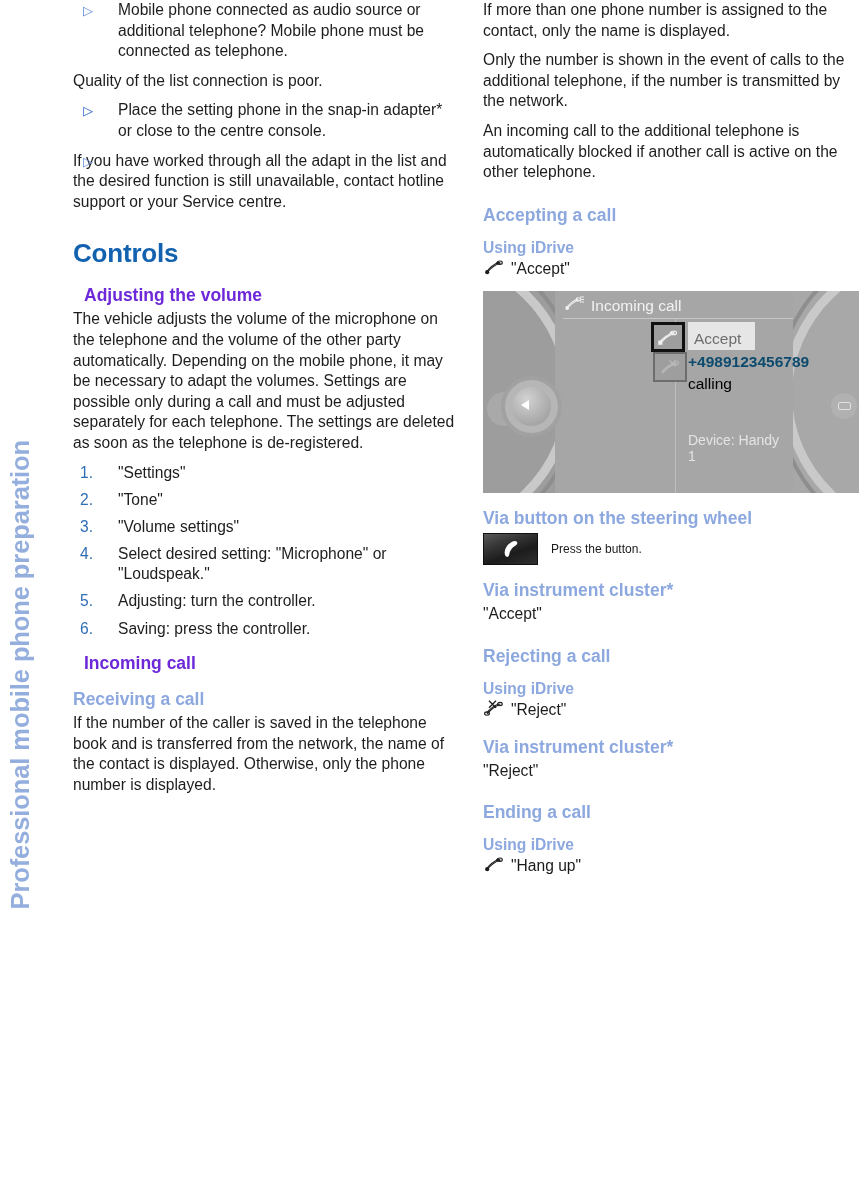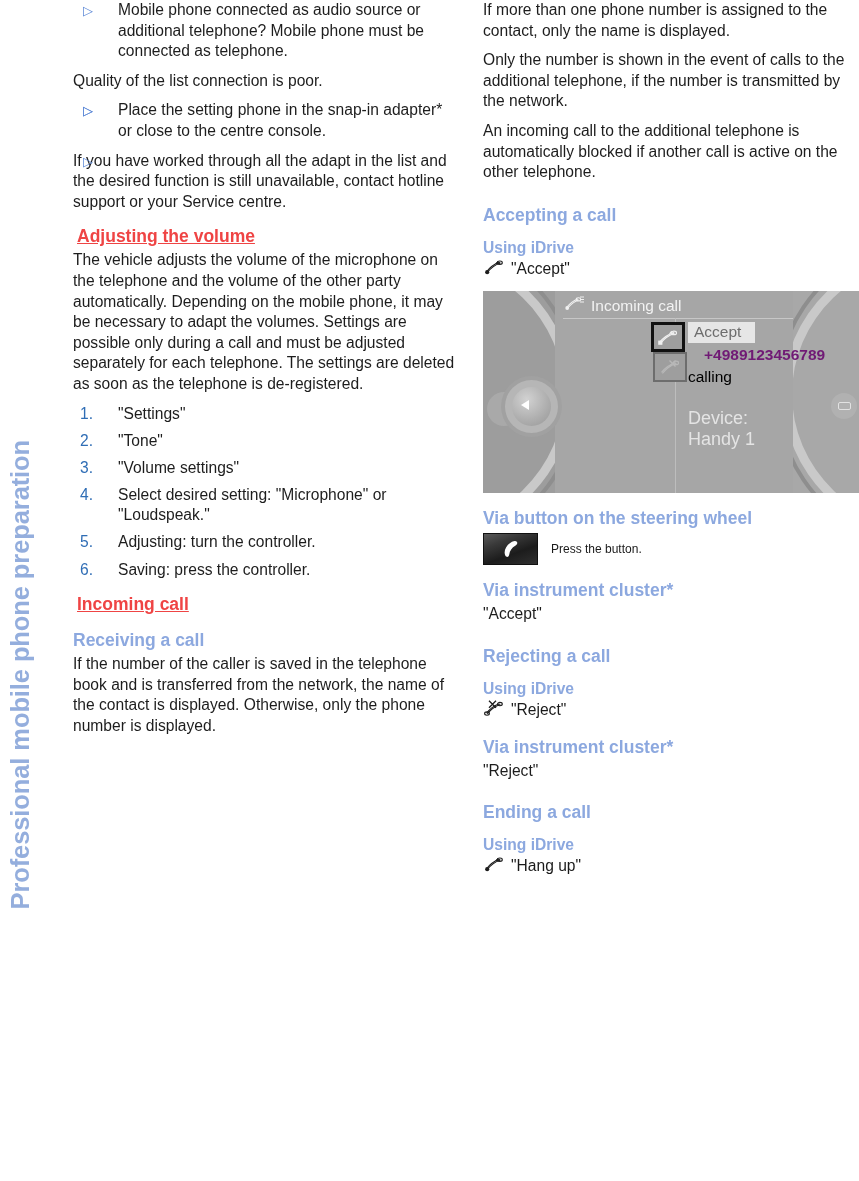--- a/index.html
+++ b/index.html
@@ -68,23 +68,22 @@
   ol.steps li .num {
     position:absolute; left:7px; top:0;
     color:#2f6db5; font-size:15.6px;
   }
 
   h1.h-main {
     font-size:26px; font-weight:bold; color:#1362b0;
     margin:26px 0 16px 0; letter-spacing:-0.2px;
   }
   h2.h-sec {
-    font-size:17.5px; font-weight:bold; color:#ef4444;
-    margin:14px 0 3px 4px;
-    text-decoration:underline;
+    font-size:17.5px; font-weight:bold; color:#6d28d9;
+    margin:14px 0 3px 11px;
   }
   h3.h-sub {
     font-size:17.5px; font-weight:bold; color:#8ca8df;
     margin:15px 0 3px 0;
   }
   h4.h-sub2 {
     font-size:15.6px; font-weight:bold; color:#8ca8df;
     margin:13px 0 2px 0;
   }
 
@@ -153,26 +152,26 @@
     background:#c7c7c7;
   }
   .idr-vr {
     position:absolute; left:120px; top:27px; bottom:0; width:1px;
     background:#bdbdbd;
   }
   .idr-body { position:absolute; left:133px; top:31px; right:4px; }
   .idr-accept {
     display:inline-block;
     background:#e6e6e6; color:#6d6d6d;
-    font-size:15.5px; padding:1px 14px 2px 6px;
+    font-size:15.5px; padding:8px 14px 2px 6px;
     margin-bottom:3px;
   }
-  .idr-number { font-size:15.5px; color:#701a75; font-weight:bold; margin-bottom:4px;padding-left:16px; }
+  .idr-number { font-size:15.5px; color:#0c4a6e; font-weight:bold; margin-bottom:4px; }
   .idr-calling { font-size:15.5px; color:#000000; }
-  .idr-device { font-size:18px; color:#e4e4e4; margin-top:22px; }
+  .idr-device { font-size:14px; color:#e4e4e4; margin-top:39px; }
 
   .idr-ibox {
     position:absolute; width:34px; height:30px;
     display:flex; align-items:center; justify-content:center;
   }
   .ibox-a { left:96px; top:31px; background:#9e9e9e; border:3px solid #111; }
   .ibox-b { left:98px; top:61px; background:#9e9e9e; border:2px solid #6d6d6d; }
 
   .idr-knob-outer {
     position:absolute; left:22px; top:89px; width:53px; height:53px;
@@ -238,20 +237,21 @@
         <span class="tri-mark">▷</span>
         <span>Place the setting phone in the snap-in adapter* or close to the centre console.</span>
       </li>
       <li>
         <span class="tri-mark">▷</span>
       </li>
     </ul>
 
     <p class="body">If you have worked through all the adapt in the list and the desired function is still unavailable, contact hotline support or your Service centre.</p>
 
+    <h1 class="h-main">Controls</h1>
 
     <h2 class="h-sec">Adjusting the volume</h2>
     <p class="body">The vehicle adjusts the volume of the microphone on the telephone and the volume of the other party automatically. Depending on the mobile phone, it may be necessary to adapt the volumes. Settings are possible only during a call and must be adjusted separately for each telephone. The settings are deleted as soon as the telephone is de-registered.</p>
 
     <ol class="steps">
       <li>
         <span class="num">1.</span>
         <span>"Settings"</span>
       </li>
       <li>

